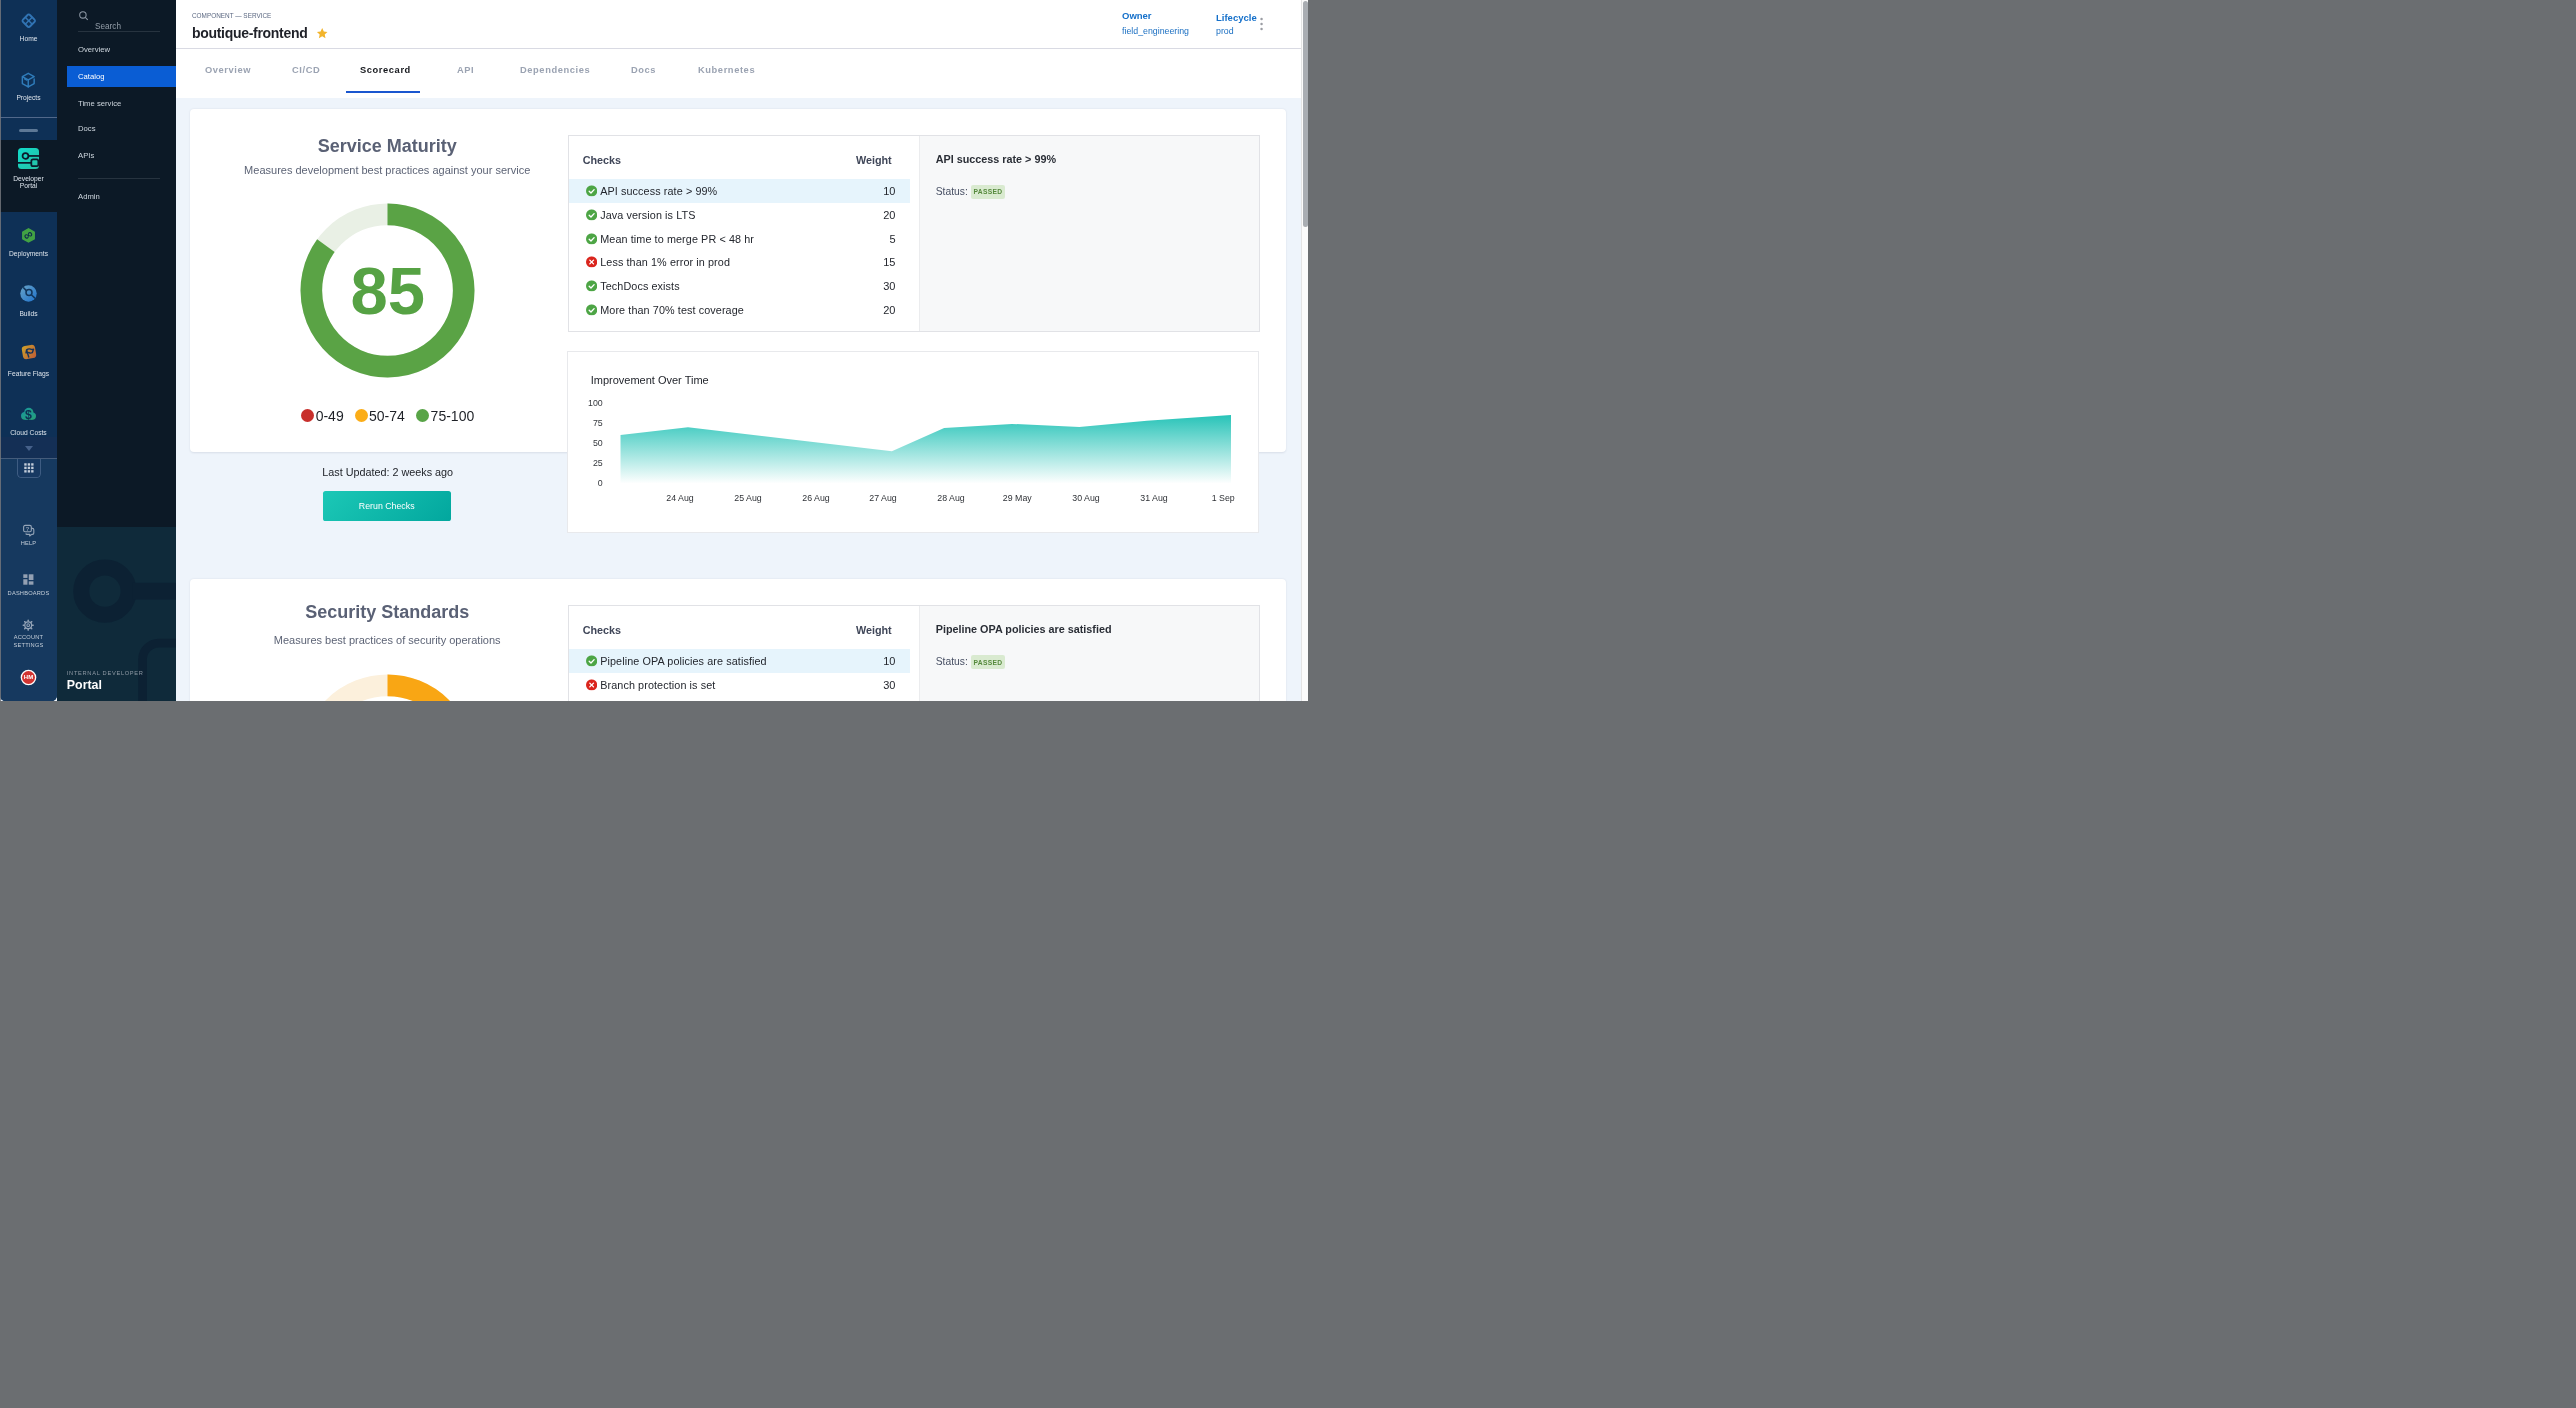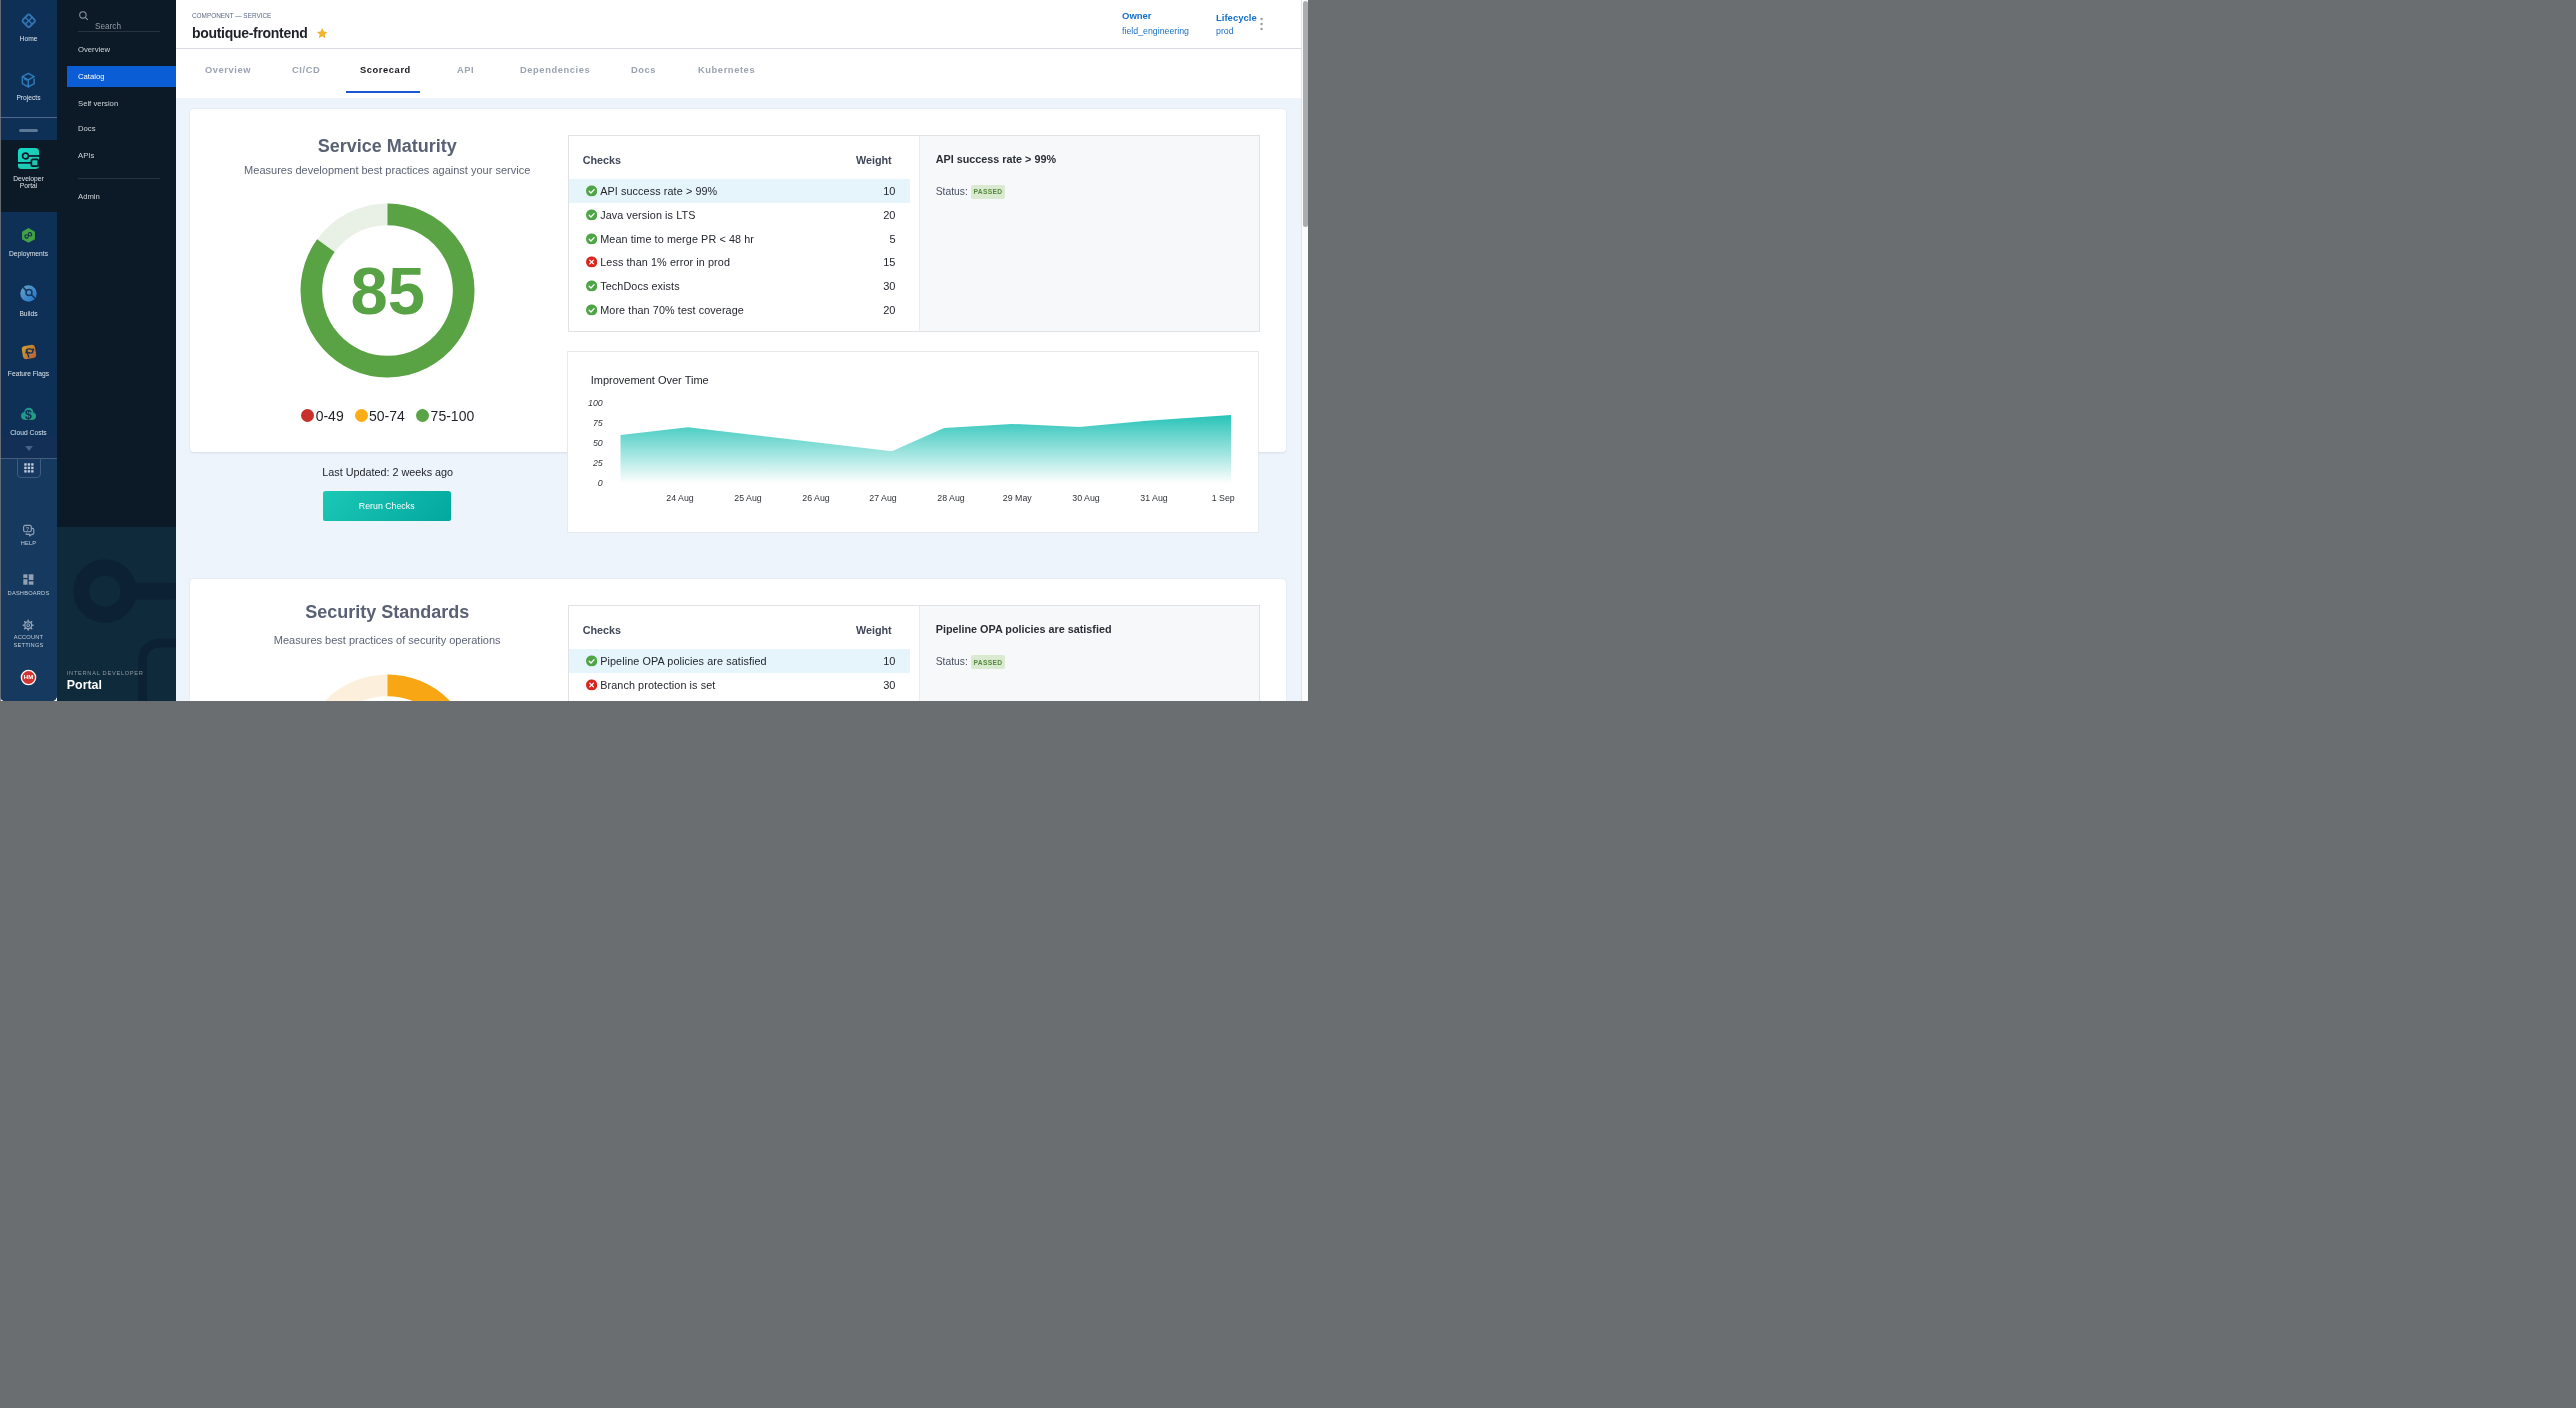--- a/index.html
+++ b/index.html
@@ -42,21 +42,21 @@
   .row { position:absolute; left:0.5px; height:24px; }
   .row.hl { background:#e6f4fc; }
   .rtext { position:absolute; left:31px; top:50%; transform:translateY(-50%); font-size:10.8px; letter-spacing:0.1px; color:#24272e; white-space:nowrap; }
   .rnum { position:absolute; right:14.7px; top:50%; transform:translateY(-50%); font-size:11px; color:#24272e; }
   .ricon { position:absolute; left:16.5px; top:50%; transform:translateY(-50%); width:11.3px; height:11.3px; }
   .dtitle { position:absolute; left:367px; font-size:10.8px; font-weight:bold; color:#2a2e36; white-space:nowrap; }
   .dstatus { position:absolute; left:367px; font-size:10.3px; color:#474f63; }
   .badge { position:absolute; display:inline-block; background:#d9ead0; color:#55893c; font-size:6.7px; font-weight:bold; letter-spacing:0.3px; border-radius:2.1px; padding:3.6px 2.8px; }
   
   #chartbox { position:absolute; left:377px; top:242px; width:692px; height:182px; background:#fff; border:1px solid #e8e9ec; }
-  .ylab { position:absolute; right:655px; text-align:right; width:31px; font-size:8.8px; color:#35383d;font-style:italic; }
+  .ylab { position:absolute; right:655px; text-align:right; width:31px; font-size:8.8px; color:#35383d; }
   .xlab { position:absolute; width:41px; text-align:right; font-size:8.8px; color:#2f3237; }
   
   #sbar { left:1301px; top:0; width:7.2px; height:701px; background:#fbfbfb; border-left:0.5px solid #e4e4e4; }
   #sthumb { position:absolute; left:1.3px; top:1px; width:4.6px; height:226px; background:#a9adb2; border-radius:2.6px; }
 </style>
 </head>
 <body>
 <div id="page">
   <div id="main" class="abs">
     <div id="content" class="abs">
@@ -245,21 +245,21 @@
     </div>
     <div id="cathl"></div>
     <svg class="abs" style="left:22px;top:10.8px" width="9.8" height="9.8" viewBox="0 0 19 19">
         <circle cx="7.6" cy="7.6" r="6.2" fill="none" stroke="#8e99a6" stroke-width="2"></circle>
         <line x1="12.2" y1="12.2" x2="17" y2="17" stroke="#8e99a6" stroke-width="2"></line>
       </svg>
     <div class="mitem" style="left:38px;top:22px;color:#949ea9;font-size:8.2px">Search</div>
     <div class="s2div" style="top:31px"></div>
     <div class="mitem" style="top:45px">Overview</div>
     <div class="mitem" style="top:72px;color:#fff">Catalog</div>
-    <div class="mitem" style="top:99px">Self version</div>
+    <div class="mitem" style="top:99px">Time service</div>
     <div class="mitem" style="top:124px">Docs</div>
     <div class="mitem" style="top:151px">APIs</div>
     <div class="s2div" style="top:178px"></div>
     <div class="mitem" style="top:192px">Admin</div>
   </div>
   <div id="rail" class="abs">
     <div id="railbottom" class="abs"></div>
     <div id="devtile" class="abs"></div>
     <div id="raildiv1" class="abs"></div>
     <div id="raildash" class="abs"></div>

